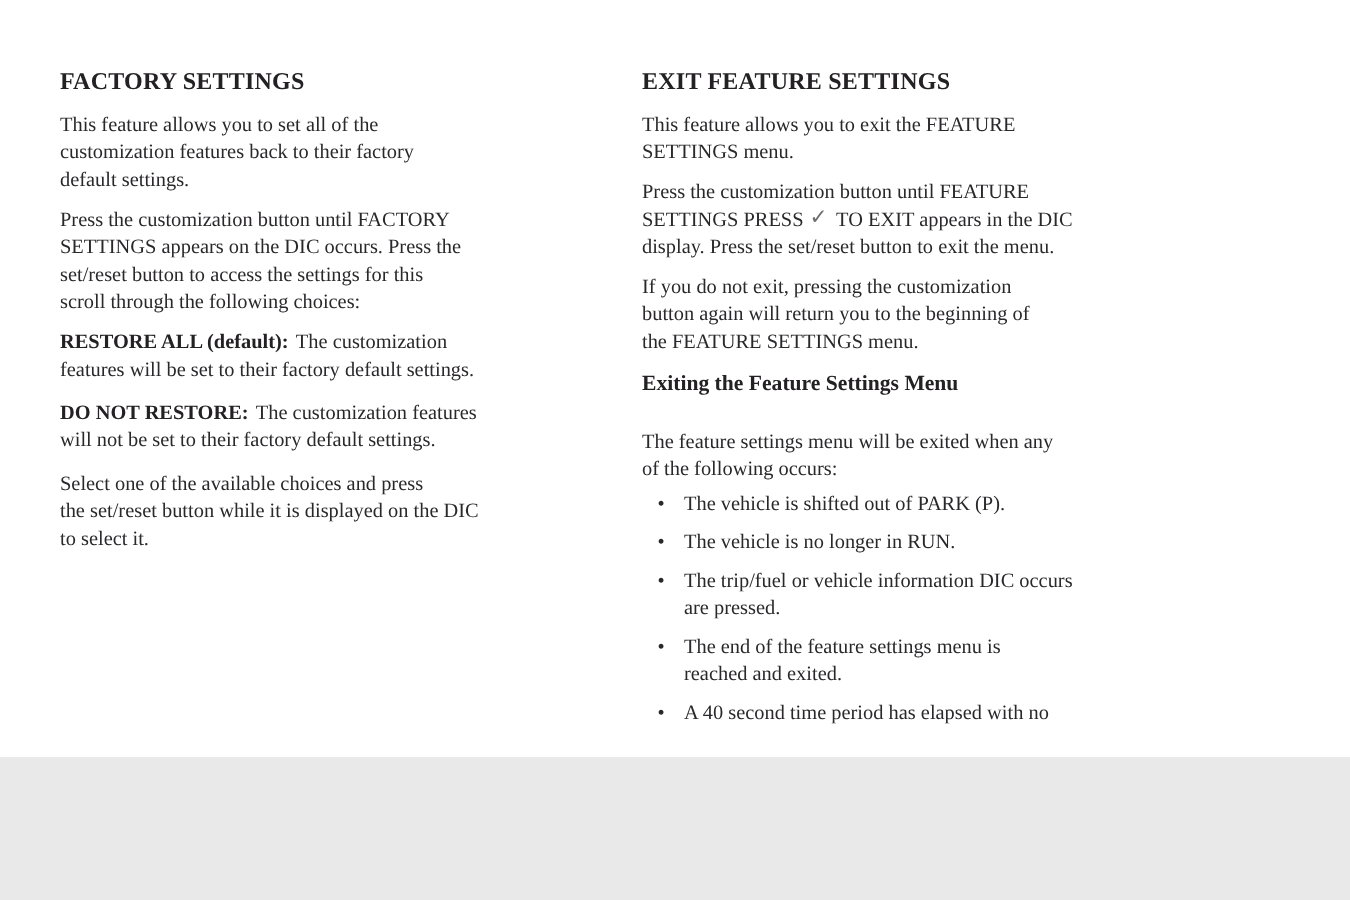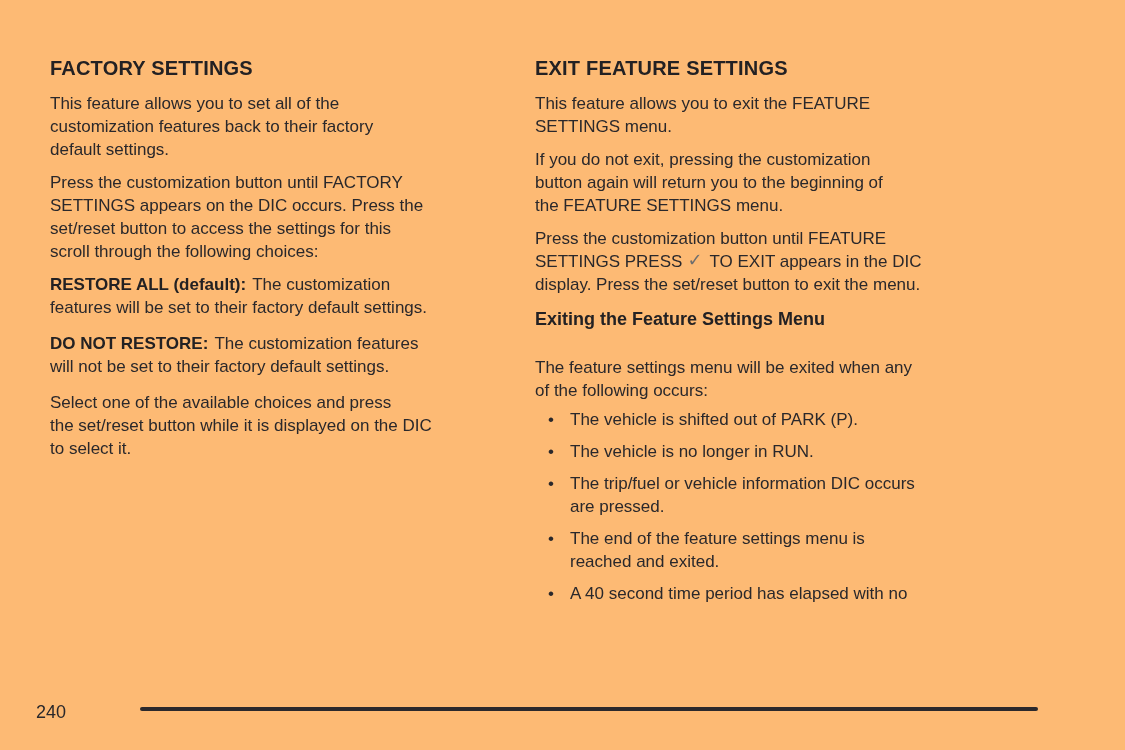--- a/index.html
+++ b/index.html
@@ -3,23 +3,23 @@
 <meta charset="utf-8">
 <style>
   html, body {
     margin: 0;
     padding: 0;
     background: #e9e9e9;
   }
   .page {
     position: relative;
     width: 1125px;
-    height: 750px;
-    background: #fdba74;
-    font-family: Liberation Sans, sans-serif;
+    height: 631px;
+    background: #ffffff;
+    font-family: Liberation Serif, serif;
     color: #2a282b;
     overflow: hidden;
   }
   .col {
     position: absolute;
     top: 57px;
     width: 505px;
     font-size: 17px;
     line-height: 23px;
   }
@@ -143,33 +143,33 @@
 
   <div class="col col-right">
     <div class="section-heading">EXIT FEATURE SETTINGS</div>
 
     <div class="para">
       <div class="ln">This feature allows you to exit the FEATURE</div>
       <div class="ln">SETTINGS menu.</div>
     </div>
 
     <div class="para">
-      <div class="ln">If you do not exit, pressing the customization</div>
-      <div class="ln">button again will return you to the beginning of</div>
-      <div class="ln">the FEATURE SETTINGS menu.</div>
-    </div>
-
-    <div class="para">
       <div class="ln">Press the customization button until FEATURE</div>
       <div class="ln">
         <span>SETTINGS PRESS</span><span class="check">✓</span><span>TO EXIT appears in the DIC</span>
       </div>
       <div class="ln">display. Press the set/reset button to exit the menu.</div>
     </div>
 
+    <div class="para">
+      <div class="ln">If you do not exit, pressing the customization</div>
+      <div class="ln">button again will return you to the beginning of</div>
+      <div class="ln">the FEATURE SETTINGS menu.</div>
+    </div>
+
     <div class="sub-heading">Exiting the Feature Settings Menu</div>
 
     <div class="para" style="margin-bottom:6px;margin-top:24px;">
       <div class="ln">The feature settings menu will be exited when any</div>
       <div class="ln">of the following occurs:</div>
     </div>
 
     <ul class="bullets">
       <li>
         <span class="marker">•</span>

